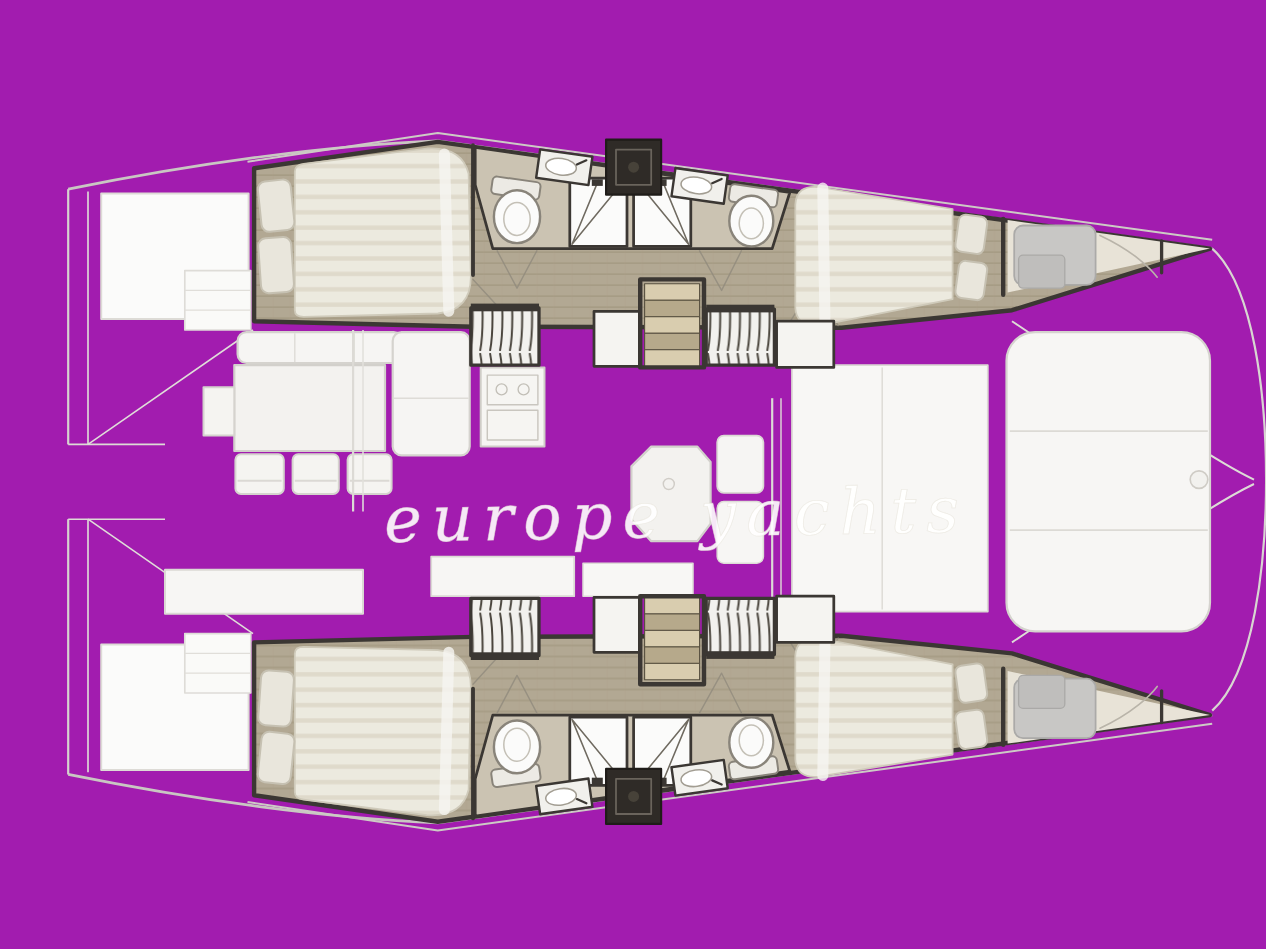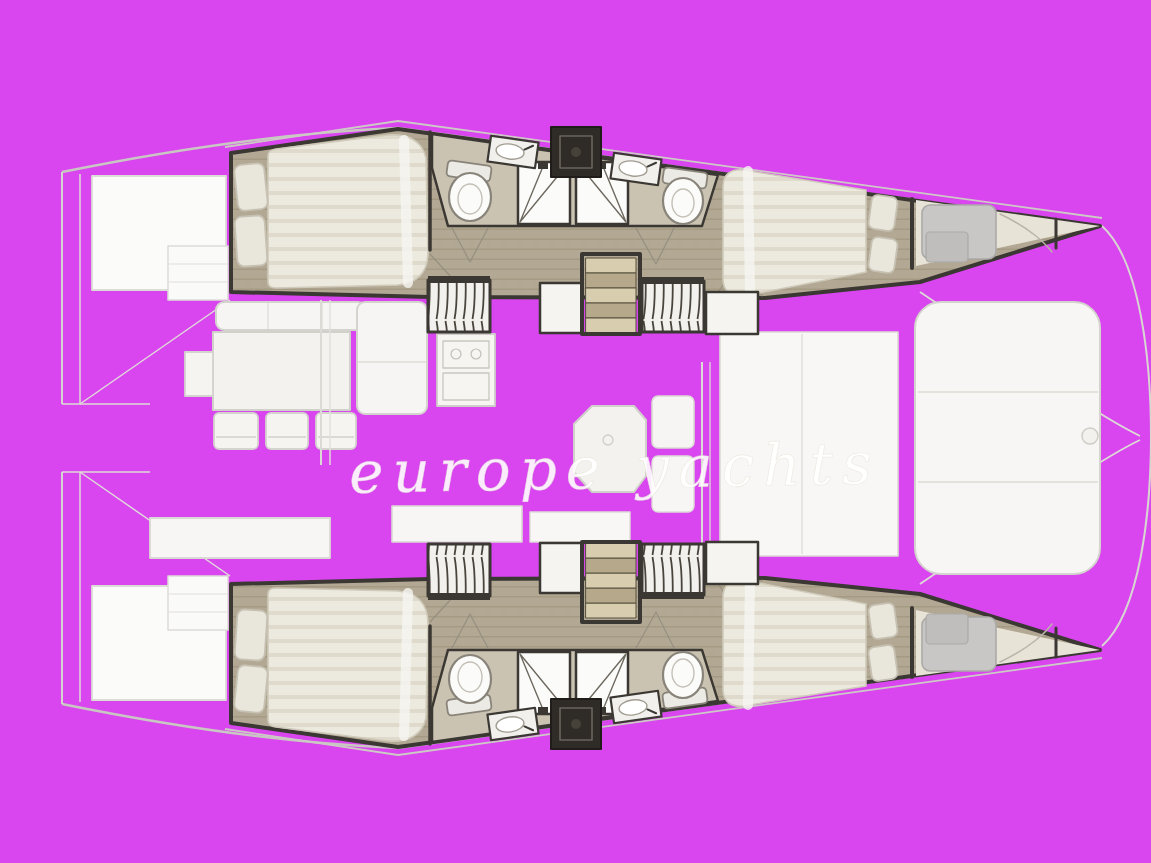--- a/index.html
+++ b/index.html
@@ -1,16 +1,16 @@
 <!DOCTYPE html>
 <html><head>
 <meta charset="utf-8">
 <style>
   html,body{margin:0;padding:0;background:#ffffff;}
-  .stage{position:relative;width:1151px;height:863px;background:#d946ef;overflow:hidden;
+  .stage{position:relative;width:1151px;height:863px;background:#a21caf;overflow:hidden;
          font-family:"DejaVu Sans","Liberation Sans",sans-serif;}
   svg{position:absolute;left:0;top:0;display:block;}
   .watermark-text{font-family:"DejaVu Serif","Liberation Serif",serif;
                   font-style:italic;font-size:58px;letter-spacing:9px;
                   fill:#ffffff;fill-opacity:.9;stroke:#e4e0d6;stroke-width:.7;stroke-opacity:.55;}
 </style>
 </head>
 <body>
 
 <div class="stage">

